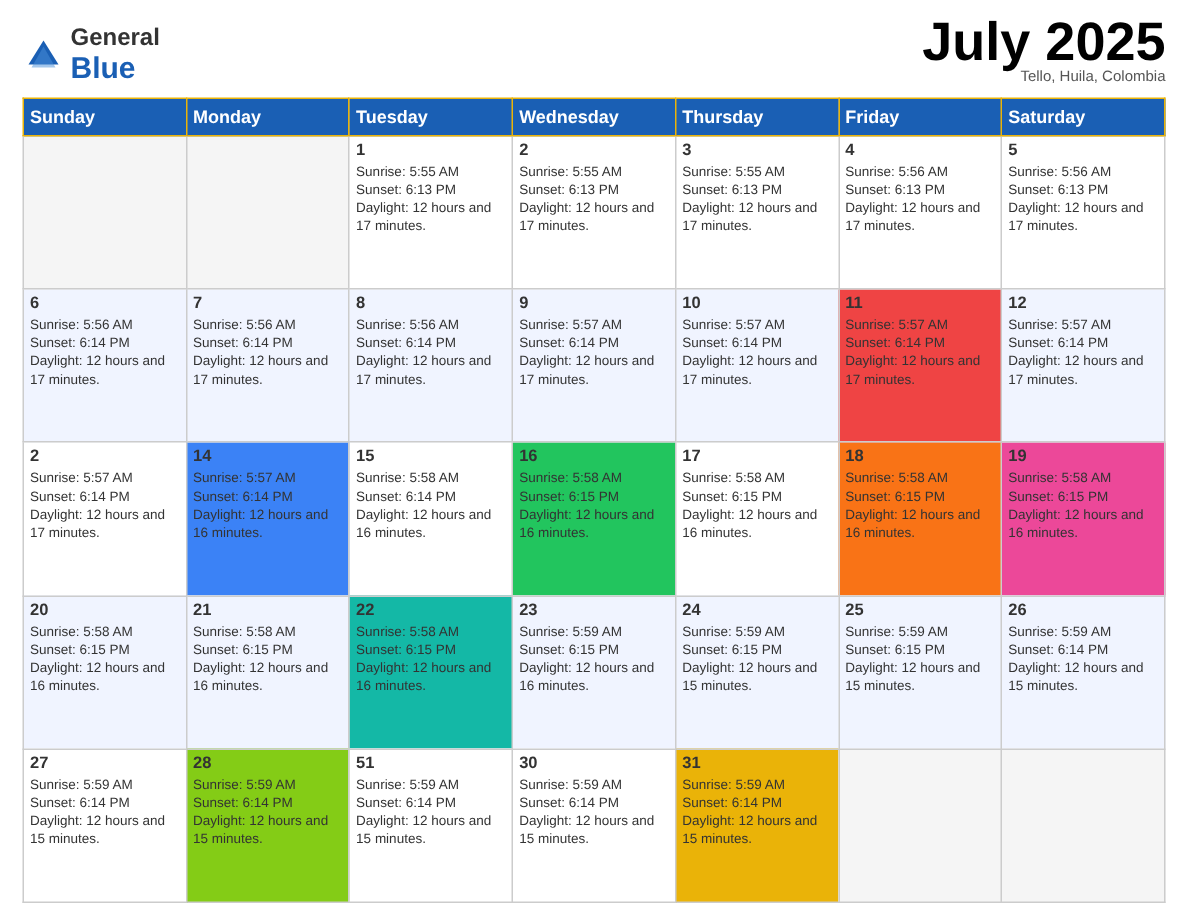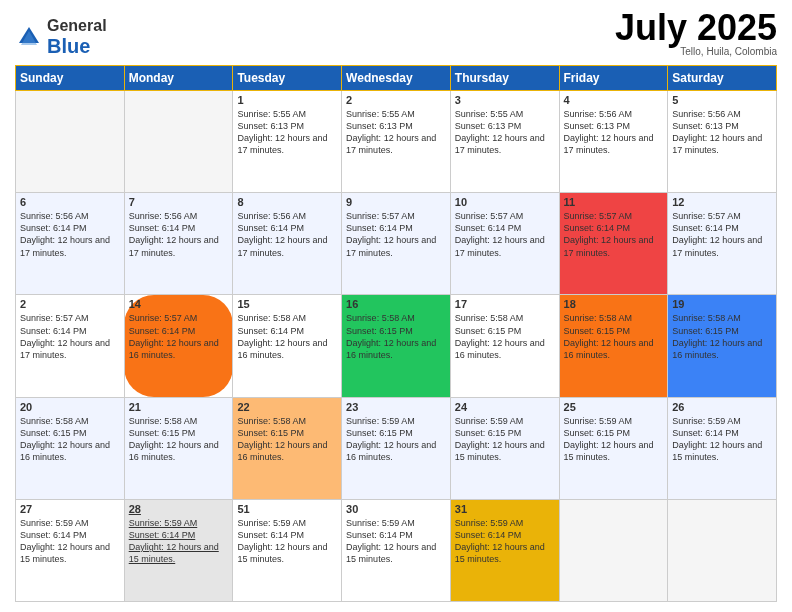--- a/index.html
+++ b/index.html
@@ -211,21 +211,21 @@
 Daylight: 12 hours and 17 minutes.</div>
           </td>
         </tr>
         <tr>
           <td style="background: rgb(255, 255, 255);">
             <span class="day-number">2</span>
             <div class="day-info">Sunrise: 5:57 AM
 Sunset: 6:14 PM
 Daylight: 12 hours and 17 minutes.</div>
           </td>
-          <td style="background: #f97316; border-radius: 30px;">
+          <td style="background: #3b82f6;">
             <span class="day-number">14</span>
             <div class="day-info">Sunrise: 5:57 AM
 Sunset: 6:14 PM
 Daylight: 12 hours and 16 minutes.</div>
           </td>
           <td style="background: rgb(255, 255, 255);">
             <span class="day-number">15</span>
             <div class="day-info">Sunrise: 5:58 AM
 Sunset: 6:14 PM
 Daylight: 12 hours and 16 minutes.</div>
@@ -241,41 +241,41 @@
             <div class="day-info">Sunrise: 5:58 AM
 Sunset: 6:15 PM
 Daylight: 12 hours and 16 minutes.</div>
           </td>
           <td style="background: #f97316;">
             <span class="day-number">18</span>
             <div class="day-info">Sunrise: 5:58 AM
 Sunset: 6:15 PM
 Daylight: 12 hours and 16 minutes.</div>
           </td>
-          <td style="background: #3b82f6;">
+          <td style="background: #ec4899;">
             <span class="day-number">19</span>
             <div class="day-info">Sunrise: 5:58 AM
 Sunset: 6:15 PM
 Daylight: 12 hours and 16 minutes.</div>
           </td>
         </tr>
         <tr>
           <td style="background: rgb(240, 244, 255);">
             <span class="day-number">20</span>
             <div class="day-info">Sunrise: 5:58 AM
 Sunset: 6:15 PM
 Daylight: 12 hours and 16 minutes.</div>
           </td>
           <td style="background: rgb(240, 244, 255);">
             <span class="day-number">21</span>
             <div class="day-info">Sunrise: 5:58 AM
 Sunset: 6:15 PM
 Daylight: 12 hours and 16 minutes.</div>
           </td>
-          <td style="background: #fdba74;">
+          <td style="background: #14b8a6;">
             <span class="day-number">22</span>
             <div class="day-info">Sunrise: 5:58 AM
 Sunset: 6:15 PM
 Daylight: 12 hours and 16 minutes.</div>
           </td>
           <td style="background: rgb(240, 244, 255);">
             <span class="day-number">23</span>
             <div class="day-info">Sunrise: 5:59 AM
 Sunset: 6:15 PM
 Daylight: 12 hours and 16 minutes.</div>
@@ -299,21 +299,21 @@
 Daylight: 12 hours and 15 minutes.</div>
           </td>
         </tr>
         <tr>
           <td style="background: rgb(255, 255, 255);">
             <span class="day-number">27</span>
             <div class="day-info">Sunrise: 5:59 AM
 Sunset: 6:14 PM
 Daylight: 12 hours and 15 minutes.</div>
           </td>
-          <td style="background: #e5e5e5; text-decoration: underline;">
+          <td style="background: #84cc16;">
             <span class="day-number">28</span>
             <div class="day-info">Sunrise: 5:59 AM
 Sunset: 6:14 PM
 Daylight: 12 hours and 15 minutes.</div>
           </td>
           <td style="background: rgb(255, 255, 255);">
             <span class="day-number">51</span>
             <div class="day-info">Sunrise: 5:59 AM
 Sunset: 6:14 PM
 Daylight: 12 hours and 15 minutes.</div>

